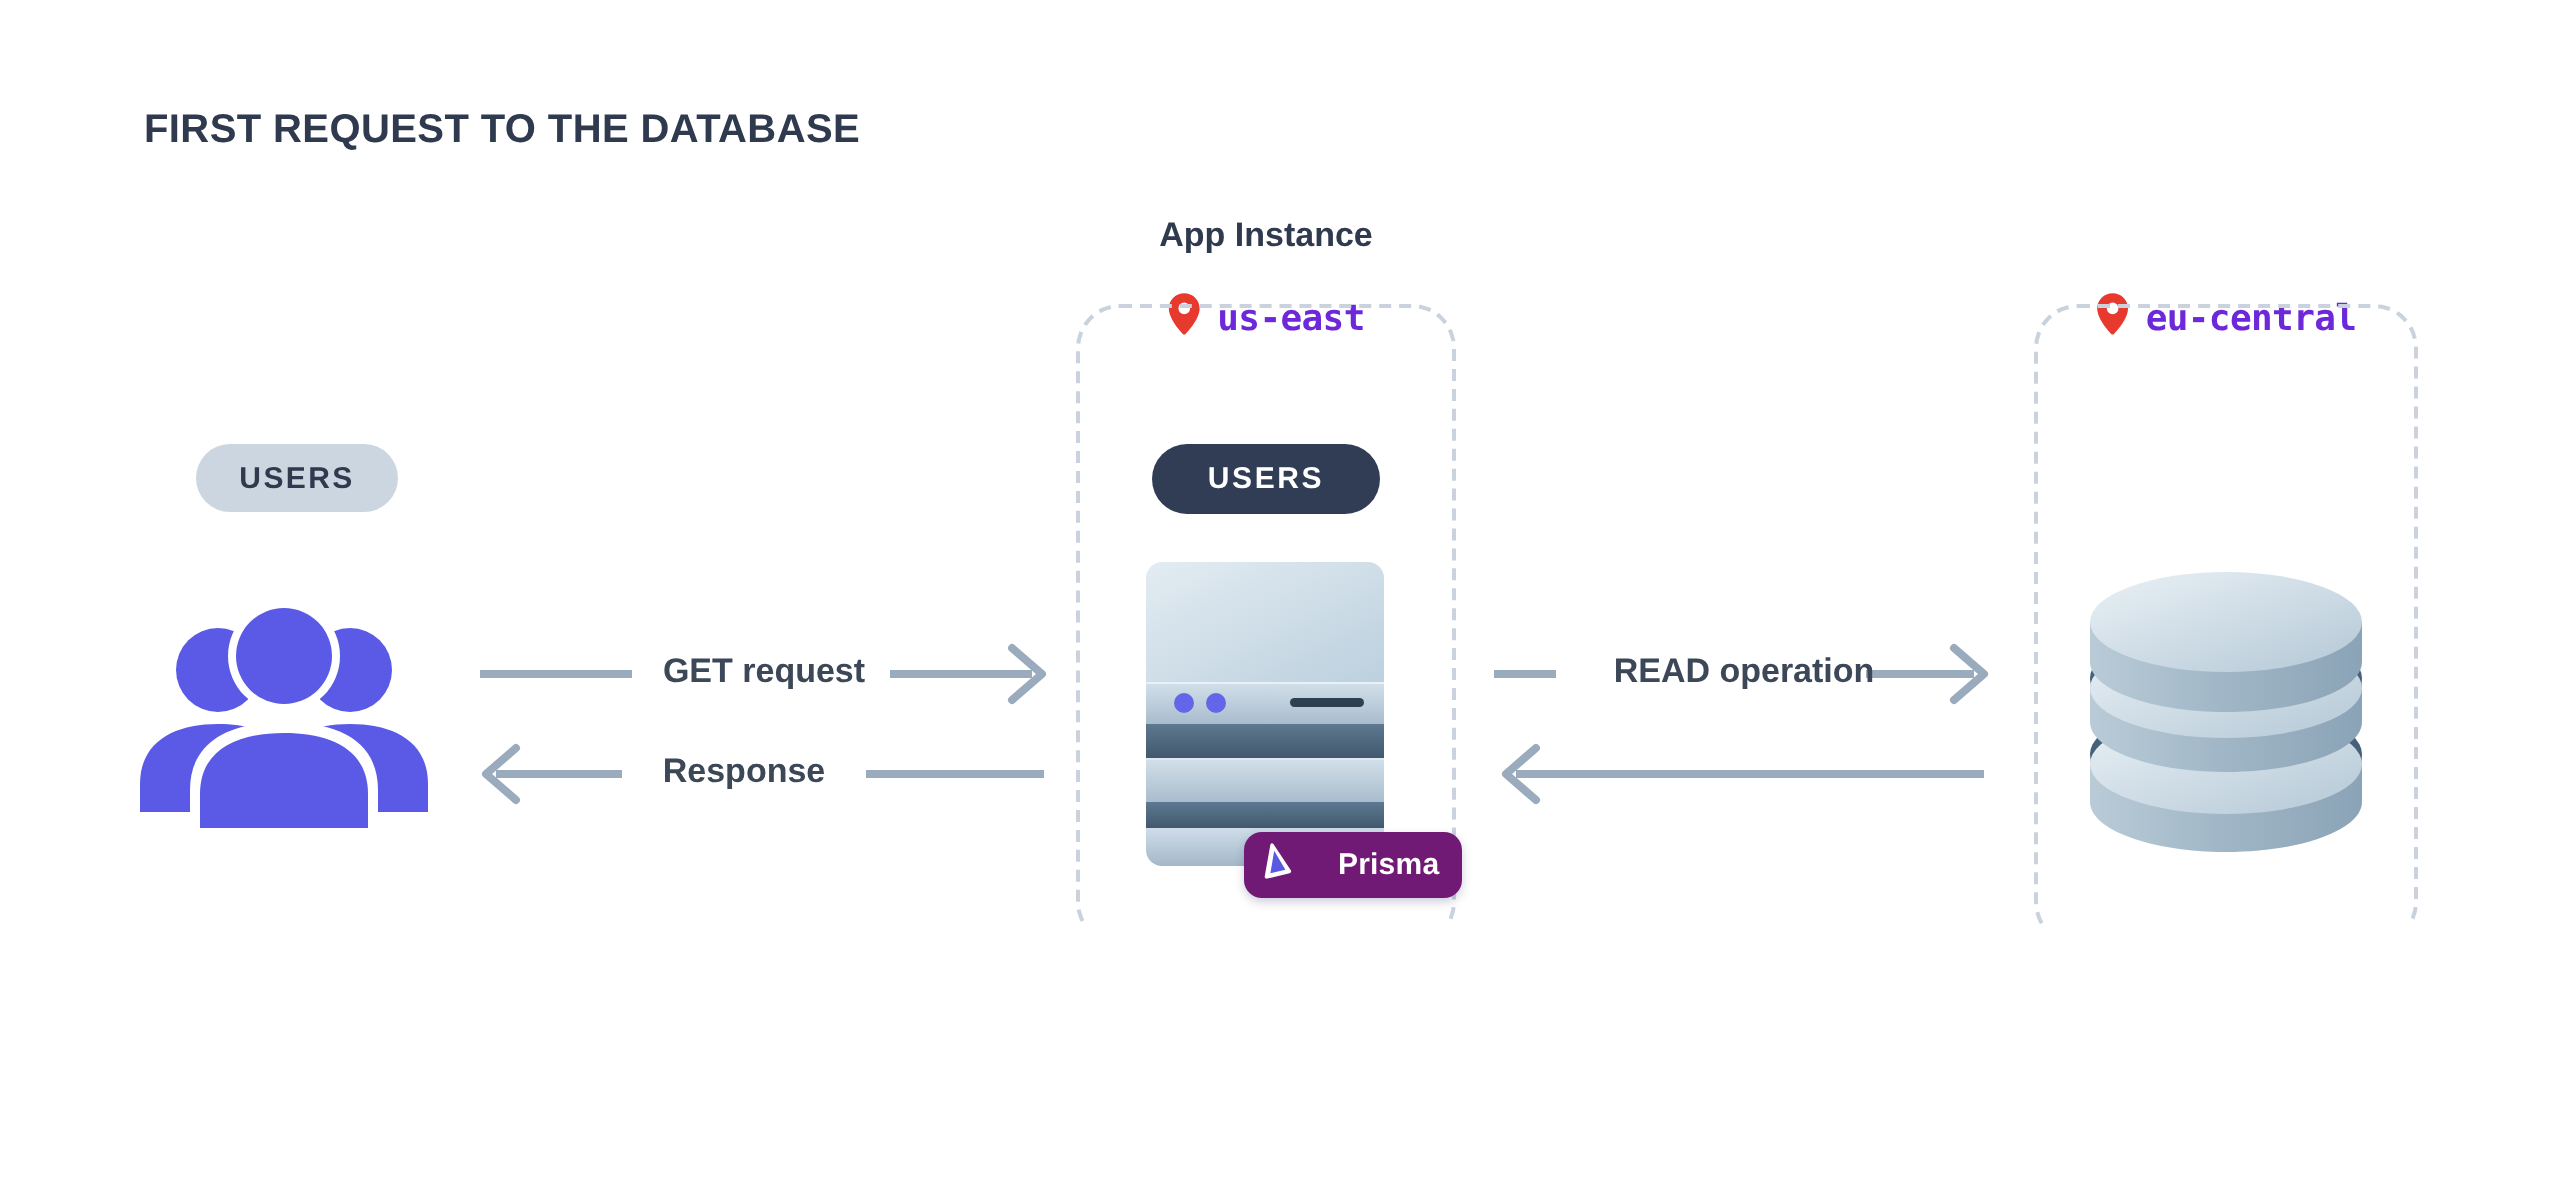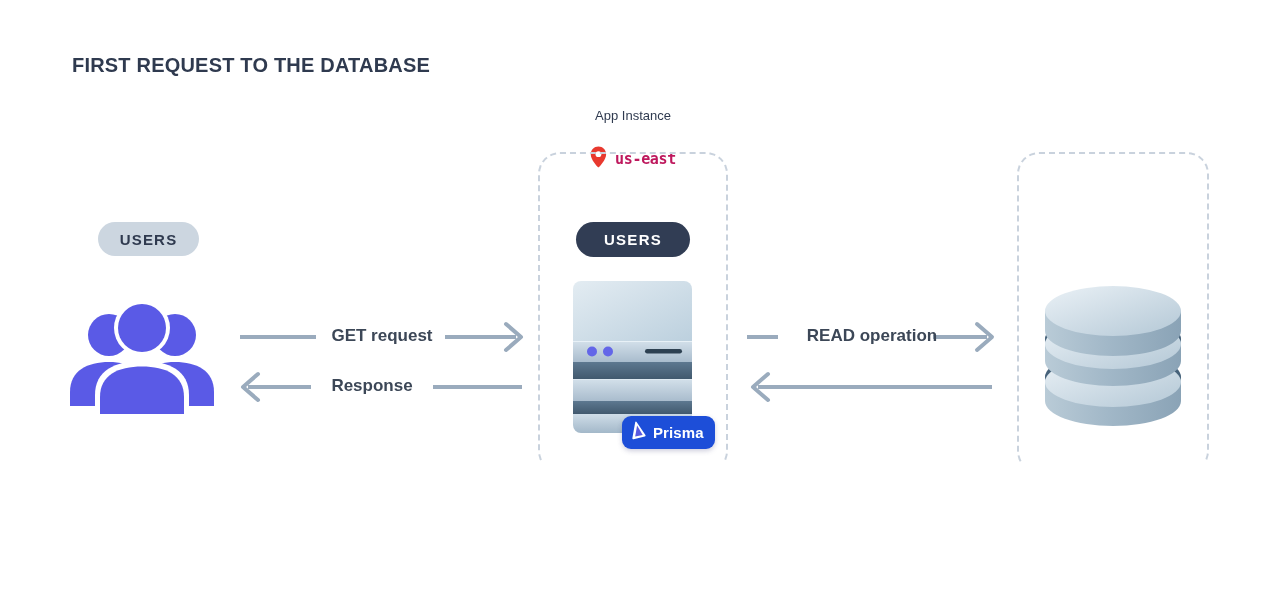--- a/index.html
+++ b/index.html
@@ -24,39 +24,39 @@
     font-size: 20px;
     font-weight: bold;
     letter-spacing: 0.2px;
     color: #2f3a4f;
     white-space: nowrap;
   }
 
   
   .col-title {
     position: absolute;
-    font-size: 13px;
-    font-weight: normal;
+    font-size: 17px;
+    font-weight: bold;
     color: #2f3a4f;
     white-space: nowrap;
     transform: translateX(-50%);
   }
   .loc-row {
     position: absolute;
     display: flex;
     align-items: center;
     gap: 8px;
     transform: translateX(-50%);
     white-space: nowrap;
   }
   .loc-label {
     font-family: "DejaVu Sans Mono", "Liberation Mono", monospace;
-    font-size: 15px;
+    font-size: 18px;
     font-weight: bold;
-    color: #be185d;
+    color: #6d28d9;
     letter-spacing: -0.3px;
   }
   .pin-icon { display: block; }
 
   
   .region-box {
     position: absolute;
     border: 2px dashed #c9d2dd;
     border-radius: 22px;
     background: transparent;
@@ -101,23 +101,23 @@
     left: 567px; top: 281px;
     width: 131px; height: 152px;
   }
 
   
   #prisma-badge {
     position: absolute;
     left: 622px; top: 416px;
     height: 33px;
     padding: 0 11px 0 8px;
-    background: #1d4ed8;
+    background: #701a75;
     border-radius: 9px;
-    display: flex; align-items: center; gap: 6px;
+    display: flex; align-items: center; gap: 22px;
     box-shadow: 0 2px 5px rgba(60,60,120,0.25);
   }
   #prisma-badge .plabel {
     font-size: 15px; font-weight: bold; color: #ffffff;
     letter-spacing: 0.1px;
   }
 
   
   #database-illustration {
     position: absolute;
@@ -206,20 +206,29 @@
     <span>
       <svg width="17" height="19" viewBox="0 0 17 19" aria-hidden="true">
         <path d="M6.6 0.9 L15.4 14.1 a1 1 0 0 1 -0.6 1.5 L3.6 18.3 a1 1 0 0 1 -1.2 -1.3 L5.2 1.2 a0.9 0.9 0 0 1 1.4 -0.3 z" fill="#ffffff"></path>
         <path d="M7.1 4.4 L12.7 13.9 L5.2 15.6 z" fill="#5a5ae0"></path>
       </svg>
     </span>
     <span class="plabel">Prisma</span>
   </div>
 
 
+  <div class="loc-row" style="left:1113px; top:146px;">
+    <span class="pin-icon">
+      <svg width="17" height="22" viewBox="0 0 17 22" aria-hidden="true">
+        <path d="M8.5 0.6C4.2 0.6 0.8 4 0.8 8.3c0 5.6 6.7 12.4 7 12.7 0.4 0.4 1 0.4 1.4 0 0.3-0.3 7-7.1 7-12.7C16.2 4 12.8 0.6 8.5 0.6z" fill="#e8392f"></path>
+        <circle cx="8.5" cy="8.2" r="2.9" fill="#ffffff"></circle>
+      </svg>
+    </span>
+    <span class="loc-label">eu-central</span>
+  </div>
 
   <div class="region-box" style="left:1017px; top:152px; width:192px; height:321px;"></div>
 
   <div id="database-illustration">
     <svg width="148" height="155" viewBox="0 0 148 155" aria-hidden="true">
       <defs>
         <linearGradient id="dbBody" x1="0" y1="0" x2="1" y2="0">
           <stop offset="0" stop-color="#b9cbd7"></stop>
           <stop offset="0.45" stop-color="#a2b8c8"></stop>
           <stop offset="1" stop-color="#8aa3b6"></stop>

